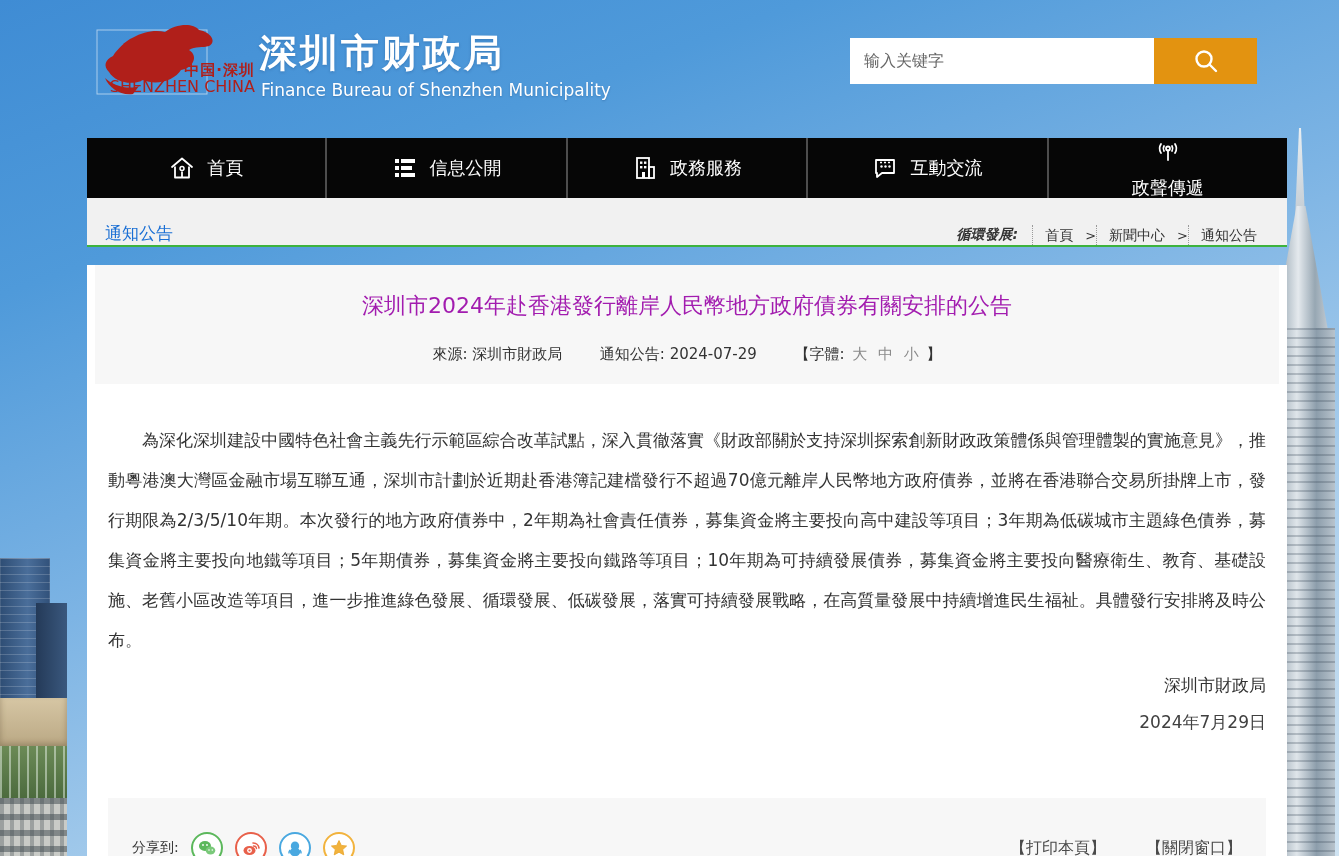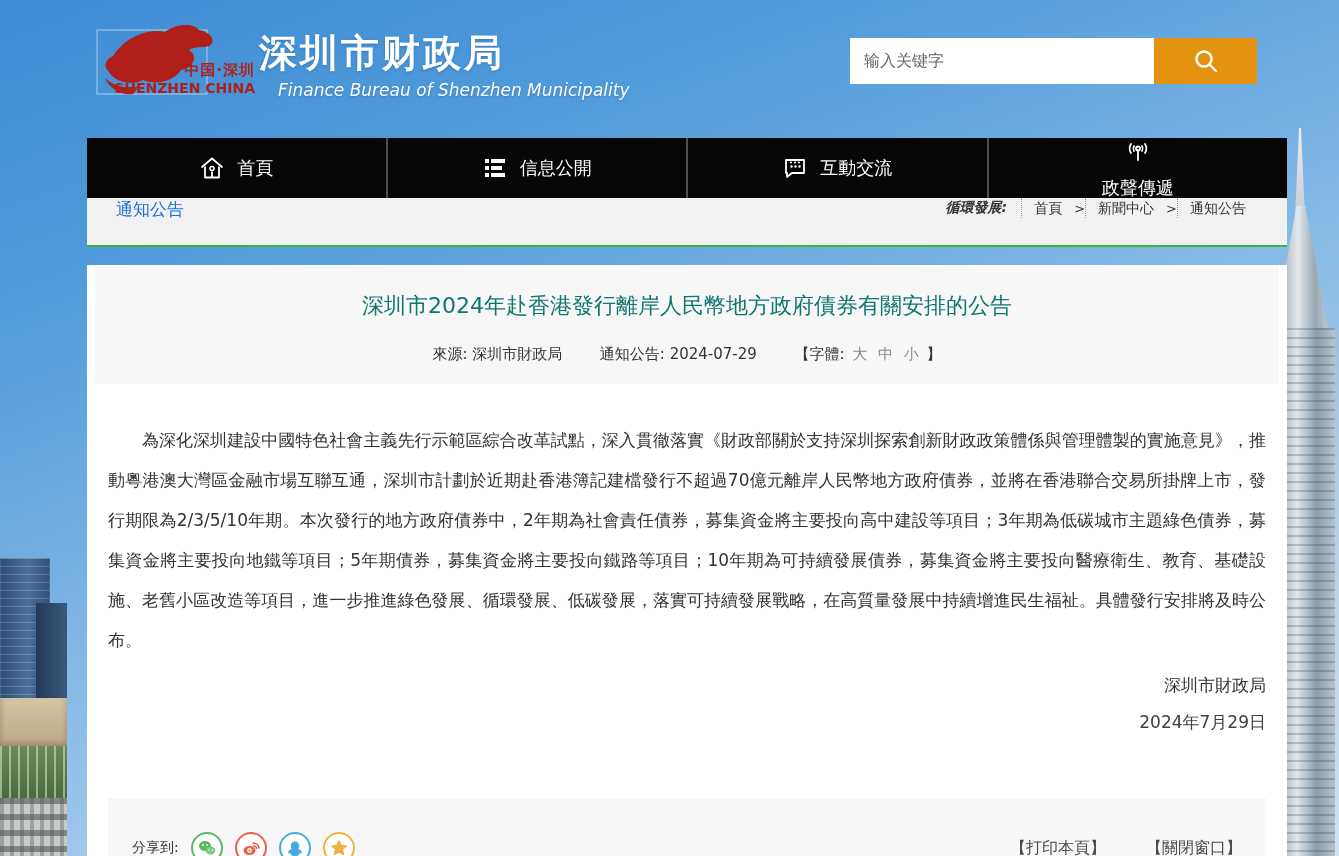--- a/index.html
+++ b/index.html
@@ -42,50 +42,50 @@
                repeating-linear-gradient(90deg,rgba(70,80,85,.35) 0 4px,transparent 4px 10px); }
 
   
   .container { position:absolute; left:67px; top:0; width:1200px; height:856px;margin-left:20px; }
 
   
   .header { position:relative; height:138px; }
   .logo { position:absolute; left:8px; top:16px; width:162px; height:86px; }
   .logo svg { display:block; }
   .logo-cn { position:absolute; right:2px; bottom:22px; color:#b01f1a; font-weight:bold; font-size:15px; letter-spacing:1px; }
-  .logo-en { position:absolute; right:2px; bottom:6px; color:#b01f1a; font-weight:bold; font-size:14px; }
+  .logo-en { position:absolute; right:2px; bottom:6px; color:#b01f1a; font-weight:normal; font-size:16px; }
   .site-title { position:absolute; left:172px; top:28px; color:#fff; font-size:38px; font-weight:bold; letter-spacing:3px;
     text-shadow:0 1px 3px rgba(0,40,90,.25); }
-  .site-sub { position:absolute; left:191px; top:80px; color:#fff; font-size:17px; text-shadow:0 1px 2px rgba(0,40,90,.25);font-style:italic; }
+  .site-sub { position:absolute; left:174px; top:80px; color:#fff; font-size:17px; text-shadow:0 1px 2px rgba(0,40,90,.25); }
   .search { position:absolute; right:30px; top:38px; width:407px; height:46px; display:flex; }
   .search input { flex:1; border:none; outline:none; padding:0 14px; font-size:16px; color:#333;
     background:#fff; font-family:Liberation Serif, serif; }
   .search input::placeholder { color:#666; }
   .search-btn { width:103px; background:#e39310; border:none; cursor:pointer; display:flex; align-items:center; justify-content:center; }
 
   
   .nav { display:flex; height:60px; background:#060606; }
   .nav-item { flex:1; display:flex; align-items:center; justify-content:center; gap:12px;
     color:#fff; font-size:18px; border-right:2px solid #4d4d4d; cursor:pointer; }
   .nav-item:last-child { border-right:none;flex-direction:column; }
   .nav-item svg { flex:none; }
 
   
   .breadcrumb { height:49px; background:#f1f1f1; border-bottom:2px solid #3db33e;
-    display:flex; align-items:flex-start; justify-content:space-between; padding:0 29px; }
+    display:flex; align-items:flex-end; justify-content:space-between; padding:0 18px; }
   .bc-section { color:#1a6fd4; font-size:17px; cursor:pointer; }
   .bc-right { display:flex; align-items:center; font-size:14px; color:#333; }
   .bc-loc { font-weight:bold; font-style:italic; margin-right:14px; }
   .bc-link { padding:0 12px; border-left:1px dotted #9a9a9a; line-height:20px; cursor:pointer; }
   .bc-gt { color:#333; font-size:13px; }
 
   
   .content { background:#fff; min-height:607px; padding-bottom:18px; }
   .title-box { margin:18px 8px 0; background:#f7f7f7; padding:26px 30px 20px; text-align:center; }
-  .article-title { font-size:22px; color:#0f766e; font-weight:500; }
+  .article-title { font-size:22px; color:#a21caf; font-weight:500; }
   .meta { margin-top:24px; font-size:15px; color:#333; }
   .meta .sep { display:inline-block; width:28px; }
   .meta .fs { color:#8a8a8a; padding:0 3px; cursor:pointer; }
   .body-text { margin:36px 21px 0; font-size:17px; line-height:40px; color:#333;
     text-align:justify; text-indent:2em; }
   .sign { text-align:right; margin:14px 21px 0; font-size:17px; color:#333; }
   .sign-date { text-align:right; margin:14px 21px 0; font-size:17px; color:#404040; }
 
   
   .footer-box { margin:64px 21px 0; height:100px; background:#f7f7f7;
@@ -157,20 +157,32 @@
       <div class="nav-item">
         <svg width="26" height="26" viewBox="0 0 26 26">
           <rect x="3" y="4" width="4" height="4" fill="#fff"></rect>
             <rect x="9" y="4" width="14" height="4" fill="#fff"></rect>
           <rect x="3" y="11" width="4" height="4" fill="#fff"></rect>
             <rect x="9" y="11" width="11" height="4" fill="#fff"></rect>
           <rect x="3" y="18" width="4" height="4" fill="#fff"></rect>
             <rect x="9" y="18" width="14" height="4" fill="#fff"></rect>
         </svg>
         <span>信息公開</span>
+      </div>
+      <div class="nav-item">
+        <svg width="26" height="26" viewBox="0 0 26 26">
+          <rect x="5" y="3" width="12" height="20" fill="none" stroke="#fff" stroke-width="1.8"></rect>
+          <rect x="17" y="12" width="5" height="11" fill="none" stroke="#fff" stroke-width="1.8"></rect>
+          <rect x="8" y="6.5" width="2.4" height="2.4" fill="#fff"></rect>
+            <rect x="12" y="6.5" width="2.4" height="2.4" fill="#fff"></rect>
+          <rect x="8" y="11" width="2.4" height="2.4" fill="#fff"></rect>
+            <rect x="12" y="11" width="2.4" height="2.4" fill="#fff"></rect>
+          <rect x="10" y="17" width="3" height="6" fill="#fff"></rect>
+        </svg>
+        <span>政務服務</span>
       </div>
       <div class="nav-item">
         <svg width="26" height="26" viewBox="0 0 26 26">
           <path d="M4 5 H22 V18 H10 L5 22 V18 H4 Z" fill="none" stroke="#fff" stroke-width="1.8" stroke-linejoin="round"></path>
           <circle cx="9.5" cy="11.5" r="1.2" fill="#fff"></circle>
             <circle cx="13.5" cy="11.5" r="1.2" fill="#fff"></circle>
           <circle cx="17.5" cy="11.5" r="1.2" fill="#fff"></circle>
           <path d="M8 7.5 h2 M12 7.5 h2 M16 7.5 h2" stroke="#fff" stroke-width="1.4"></path>
         </svg>
         <span>互動交流</span>

